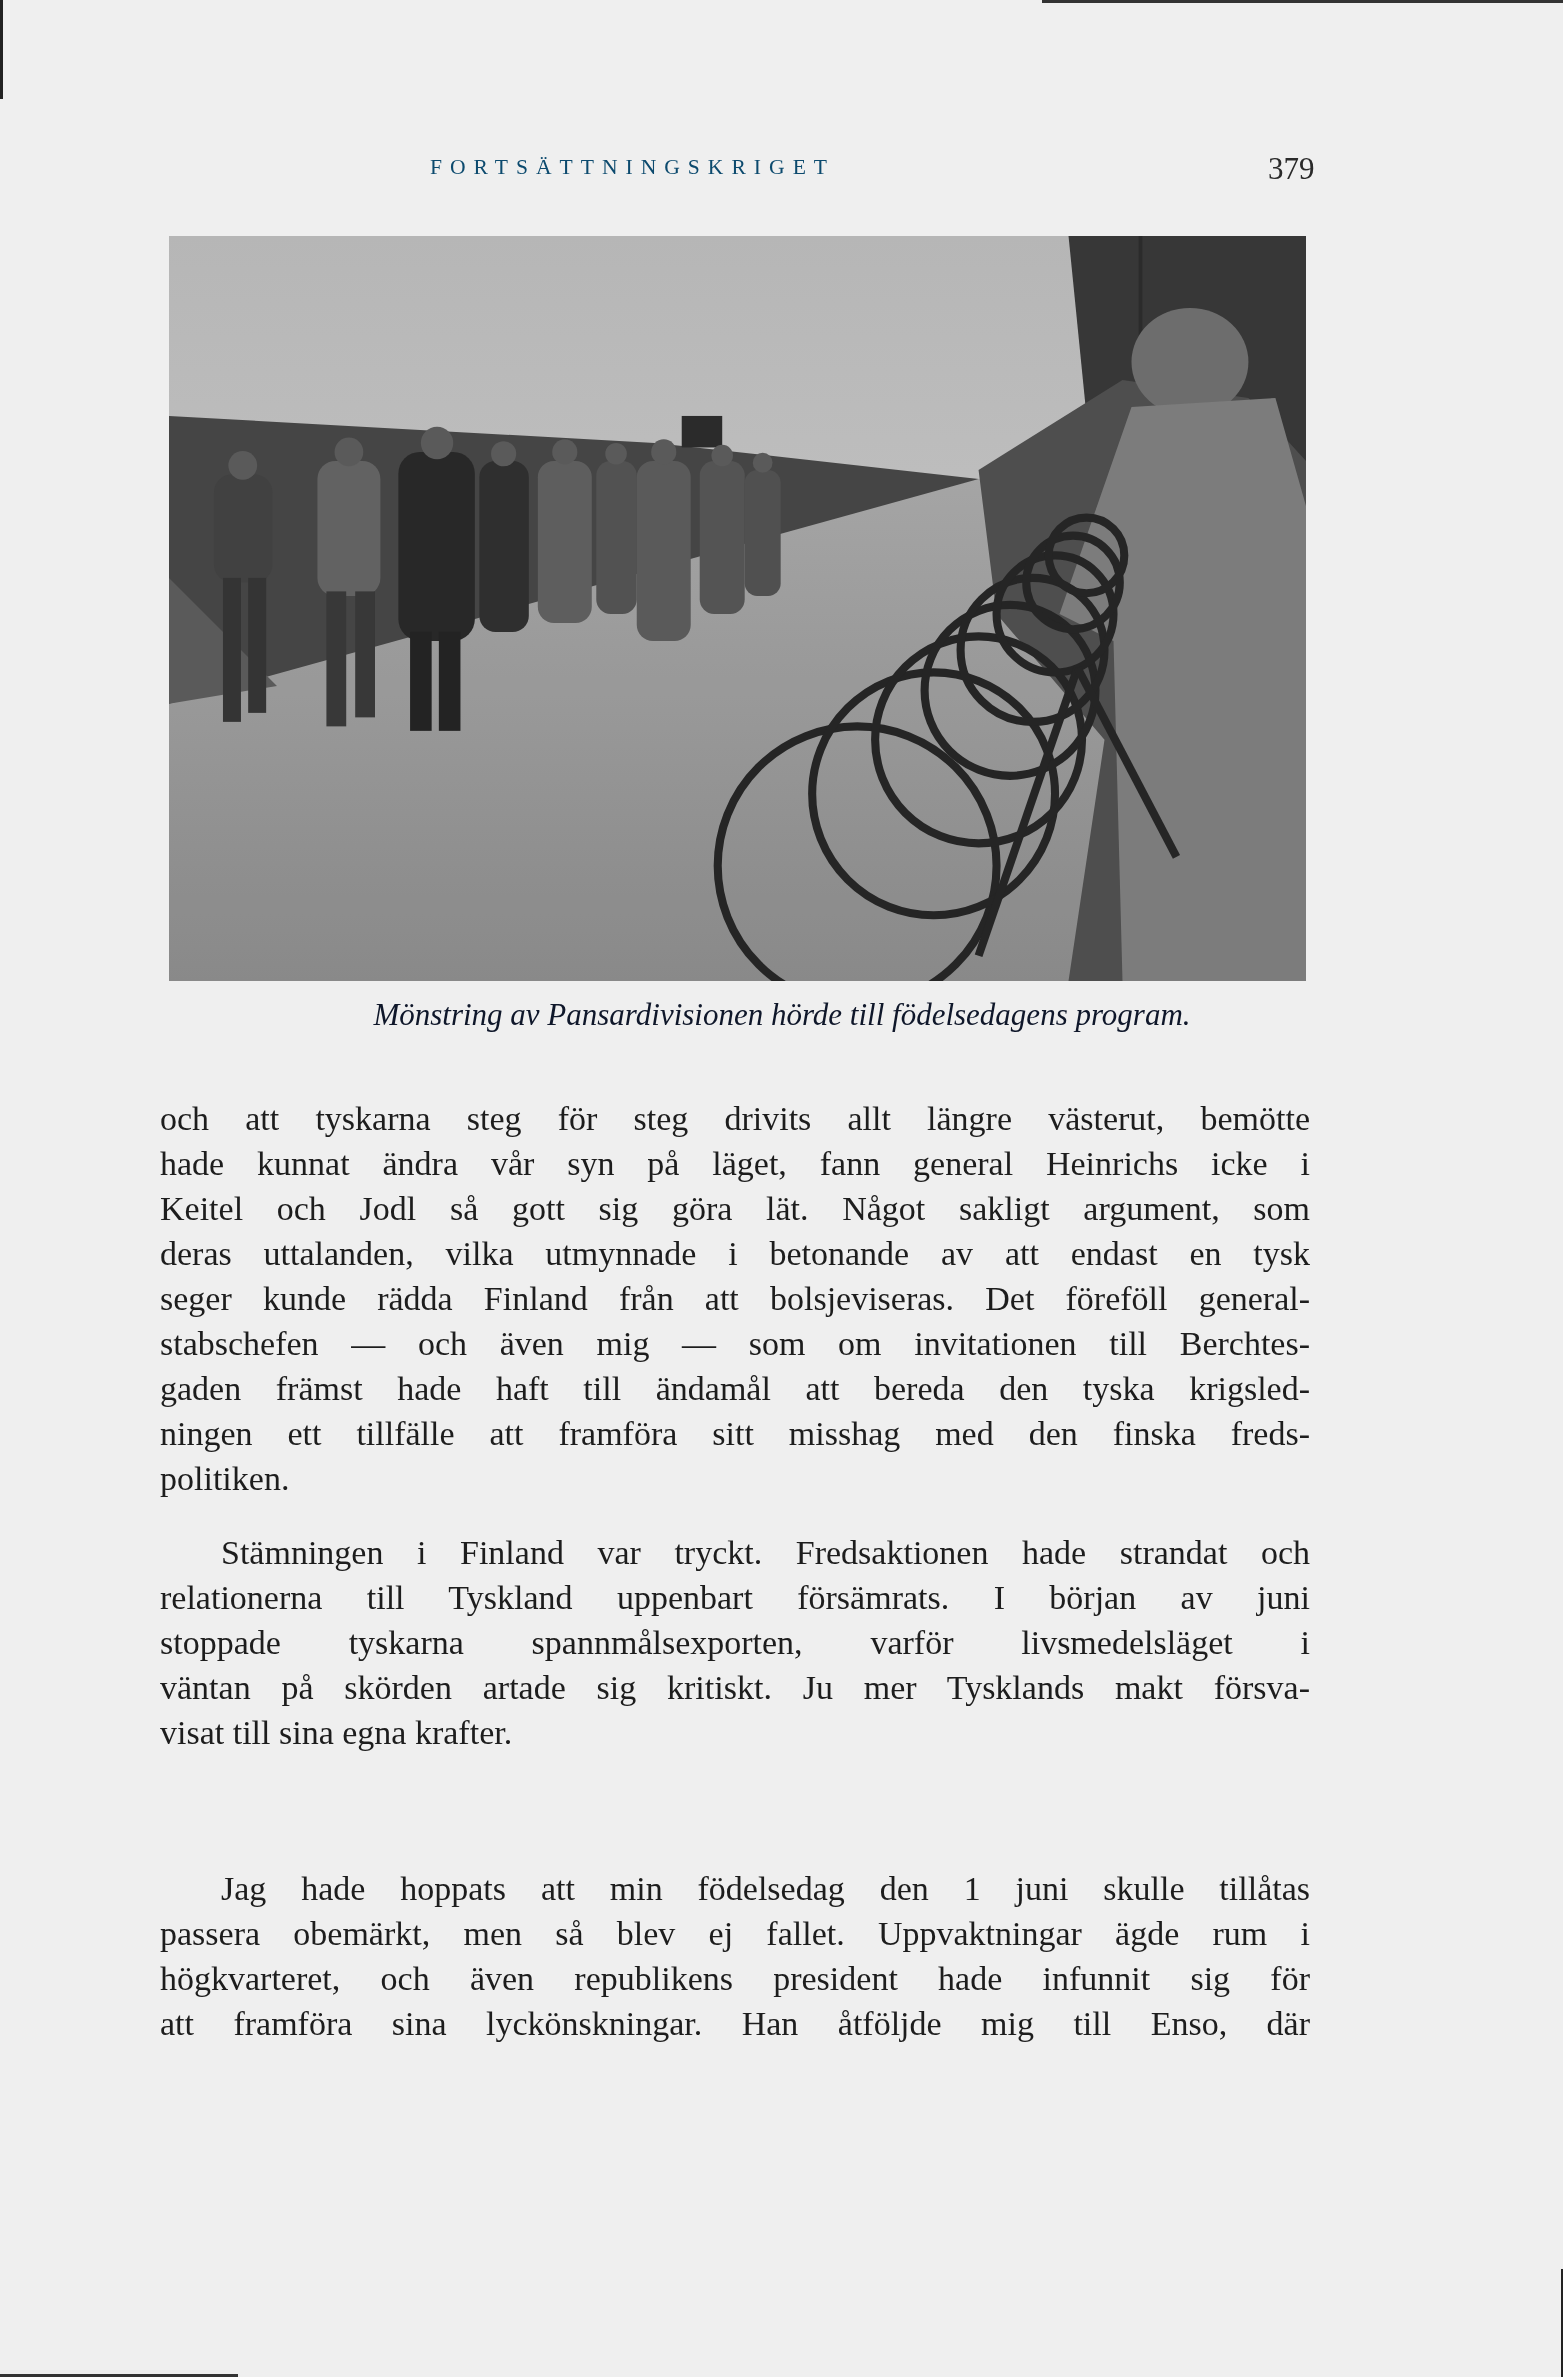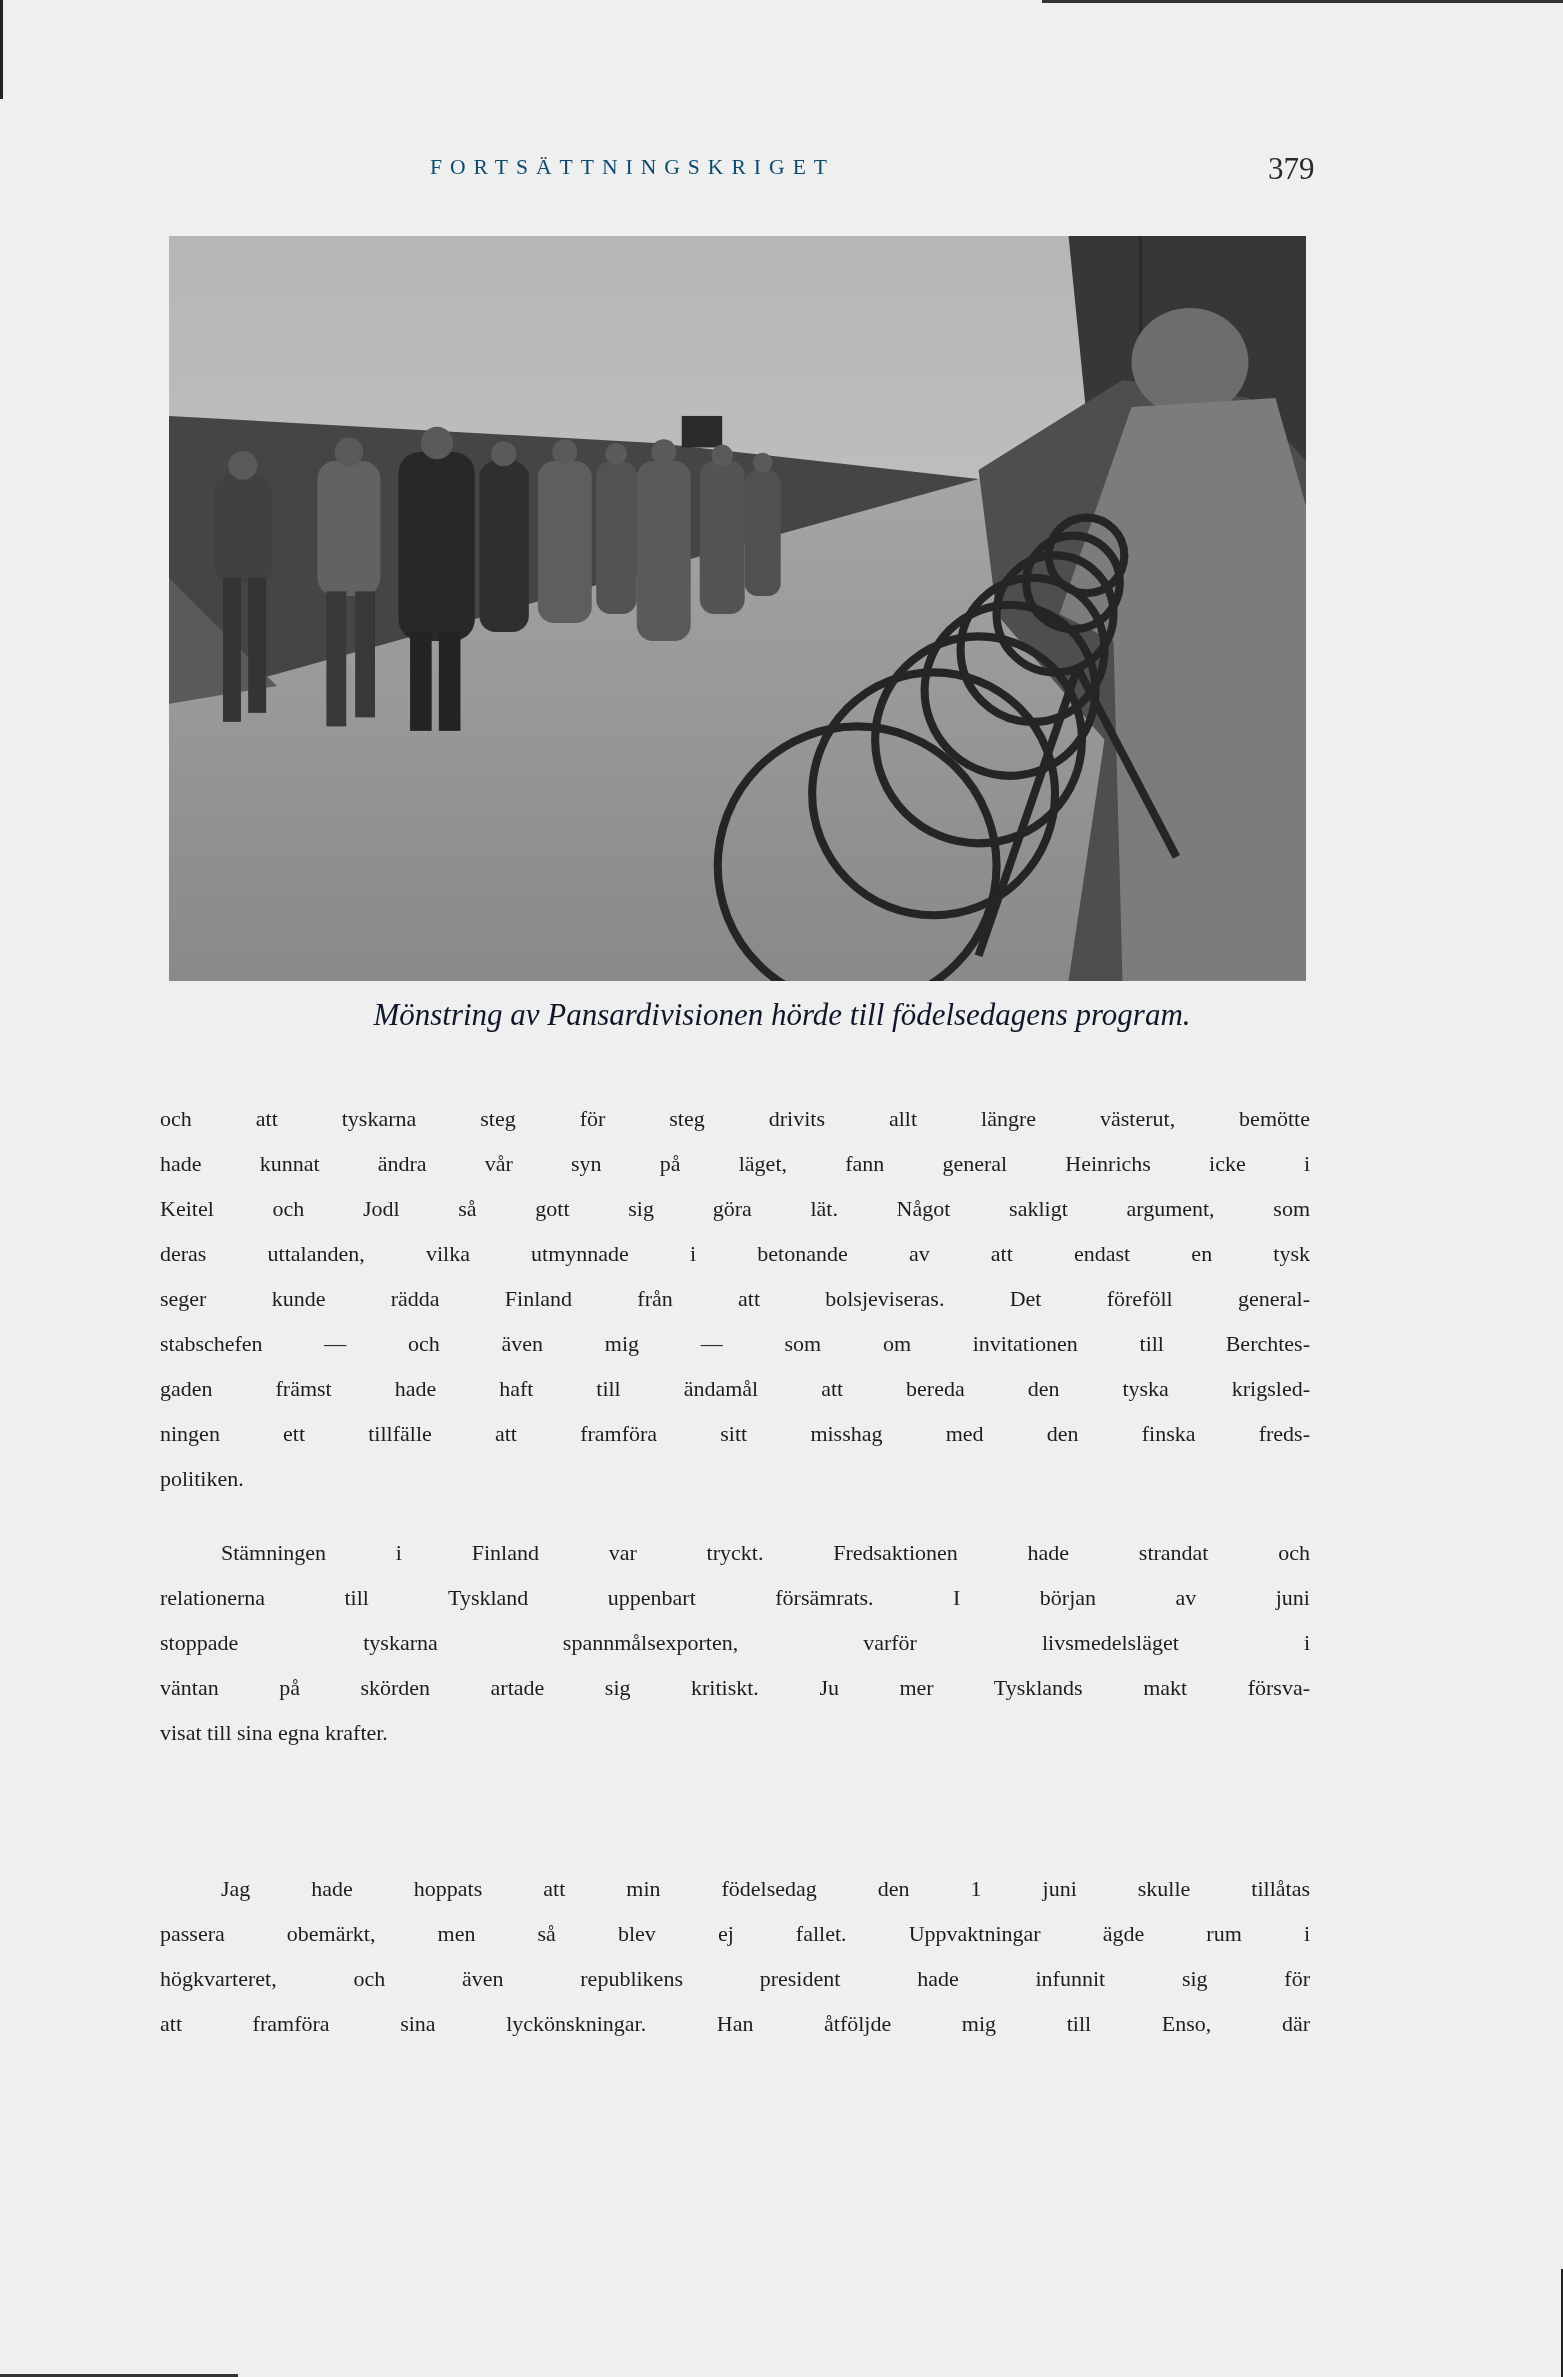--- a/index.html
+++ b/index.html
@@ -30,21 +30,21 @@
   }
   .photo svg { width: 100%; height: 100%; display: block; }
   .caption {
     position: absolute; top: 997px; left: 0; width: 1564px; text-align: center;
     font-family: "Liberation Serif", serif; font-style: italic;
     font-size: 31px; color: #0f172a;
   }
   .body-text {
     position: absolute; left: 160px; width: 1150px;
     font-family: "Liberation Serif", serif;
-    font-size: 22px; line-height: 45px; text-align: justify; color: #1d1d1d;
+    font-size: 34px; line-height: 45px; text-align: justify; color: #1d1d1d;
     hyphens: manual;
   }
   .p1 { top: 1096px; }
   .p2 { top: 1530px; text-indent: 61px; }
   .p3 { top: 1866px; text-indent: 61px; }
   .line { display: block; text-align: justify; text-align-last: justify; }
   .line.last { text-align-last: left; }
 </style>
 </head>
 <body>

